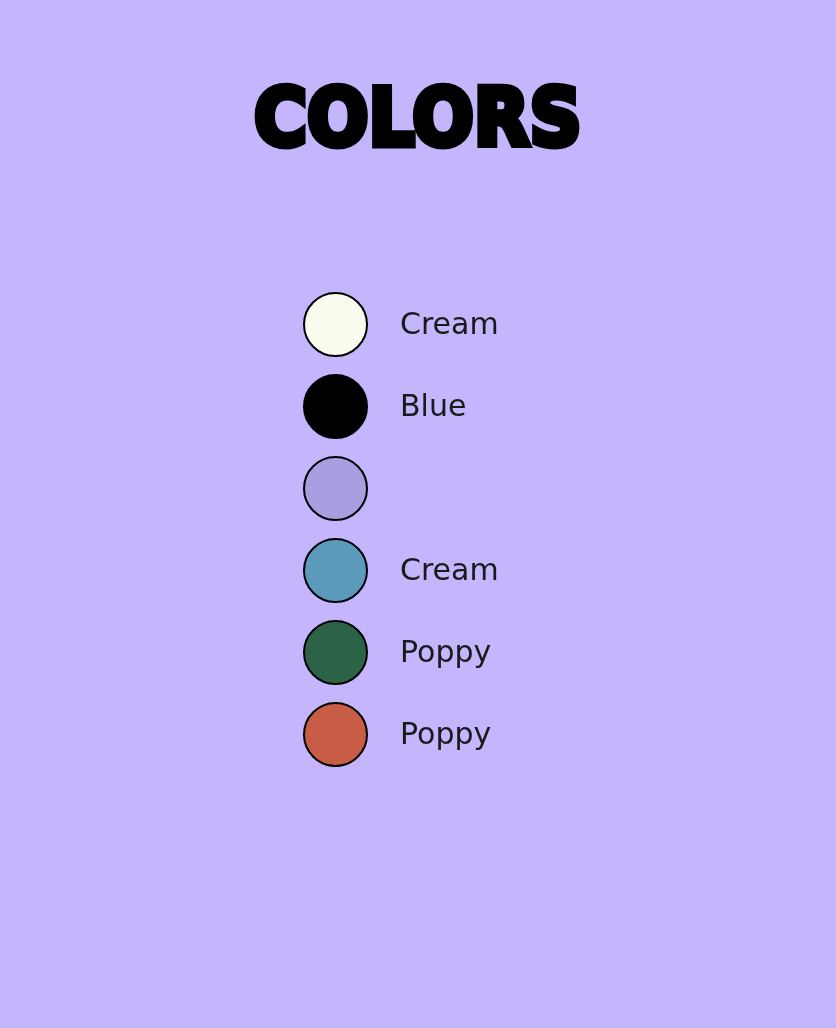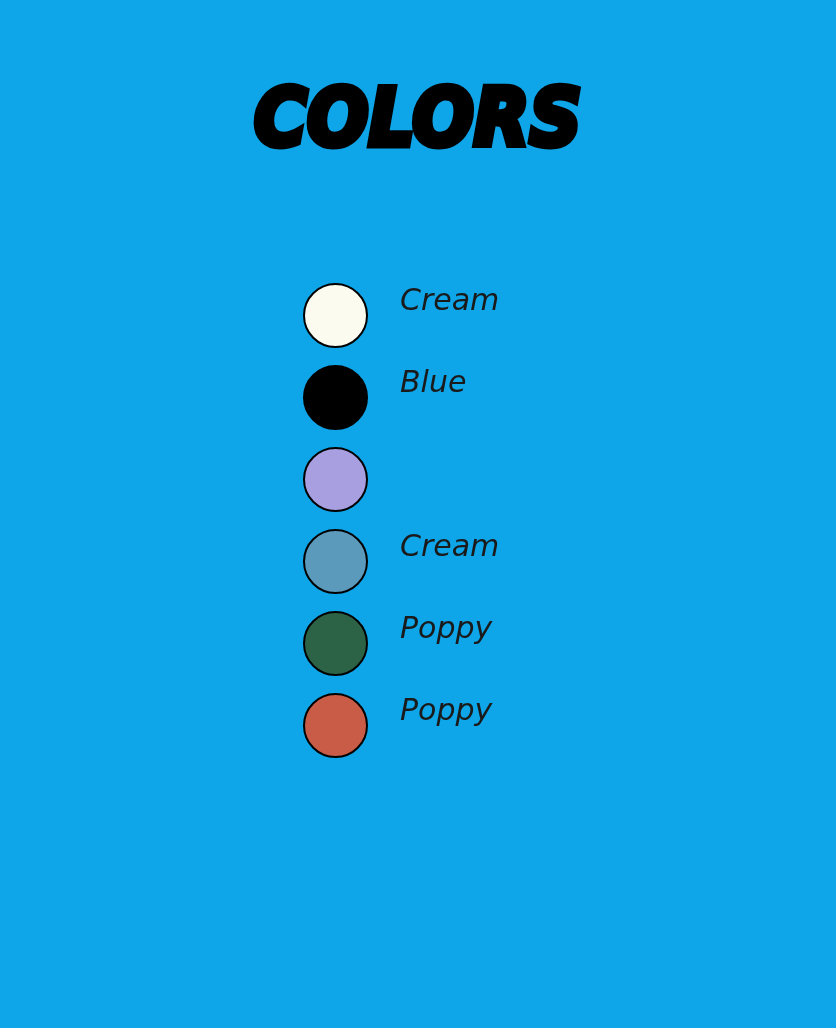--- a/index.html
+++ b/index.html
@@ -51,20 +51,21 @@
     position: absolute;
     left: 303px;
     top: 283px;
     width: 420px;
   }
 
   .swatch-row {
     position: relative;
     height: 82px;
     display: flex;
+    align-items: center;
   }
 
   .swatch-dot {
     width: 61px;
     height: 61px;
     border-radius: 50%;
     border: 2.5px solid #000000;
     box-sizing: content-box;
     flex: 0 0 auto;
   }
@@ -75,21 +76,21 @@
     font-size: 30px;
     line-height: 34px;
     font-weight: 400;
     color: #1a1a1a;
     white-space: nowrap;
   }
 </style>
 </head>
 <body>
 
-<div id="page" style="background: #0ea5e9; font-style: italic;">
+<div id="page" style="background: #c4b5fd;">
 
   <div class="title-wrap">
     <div class="page-title">COLORS</div>
   </div>
 
   <div class="swatch-list">
 
     <div class="swatch-row">
       <div class="swatch-dot" style="background-color: rgb(251, 251, 240);"></div>
       <div class="swatch-label">Cream</div>

